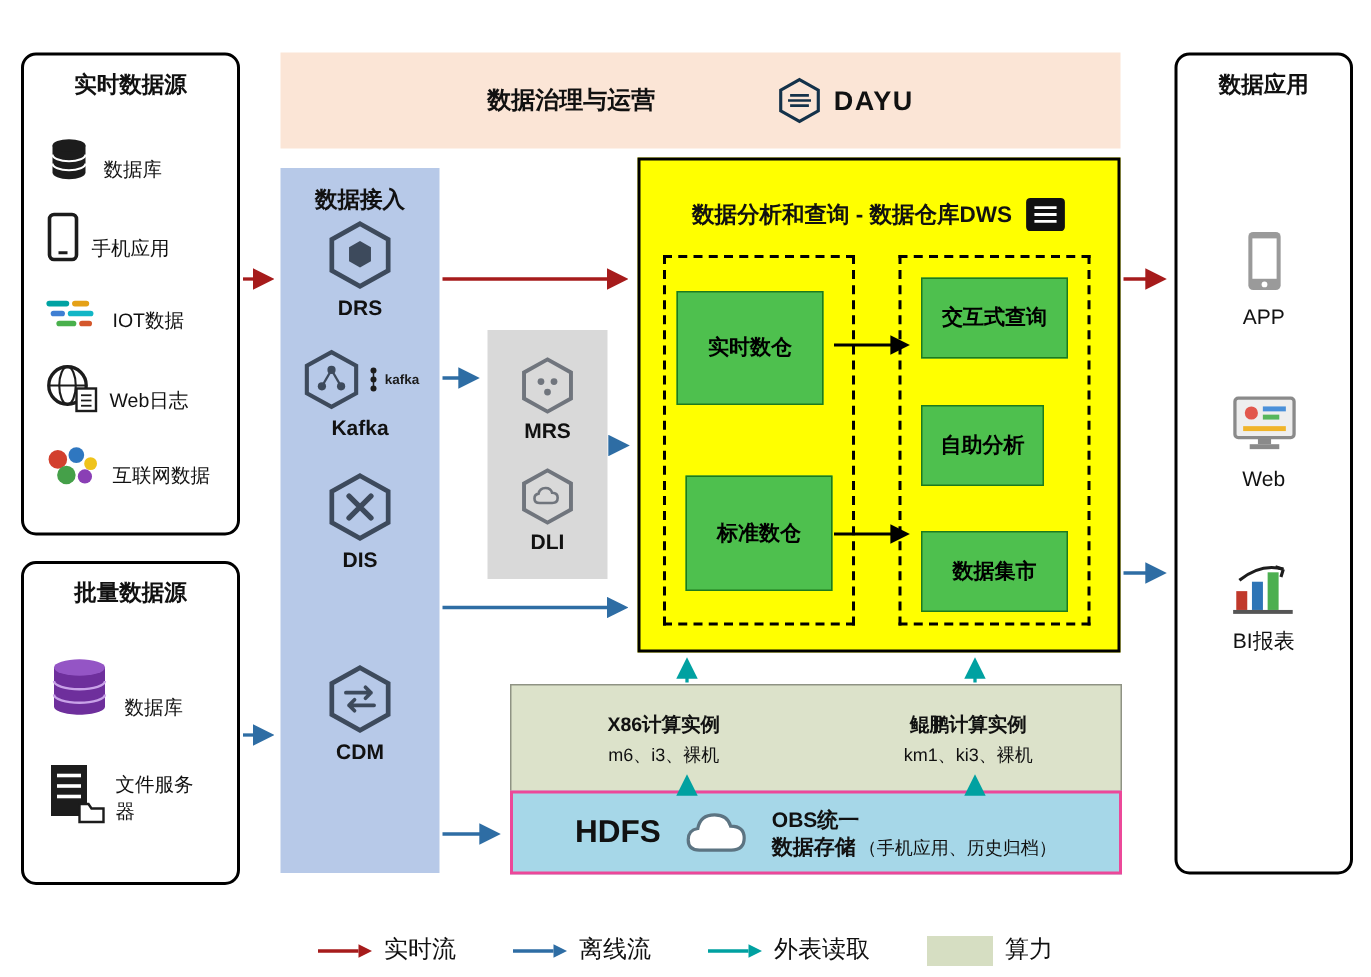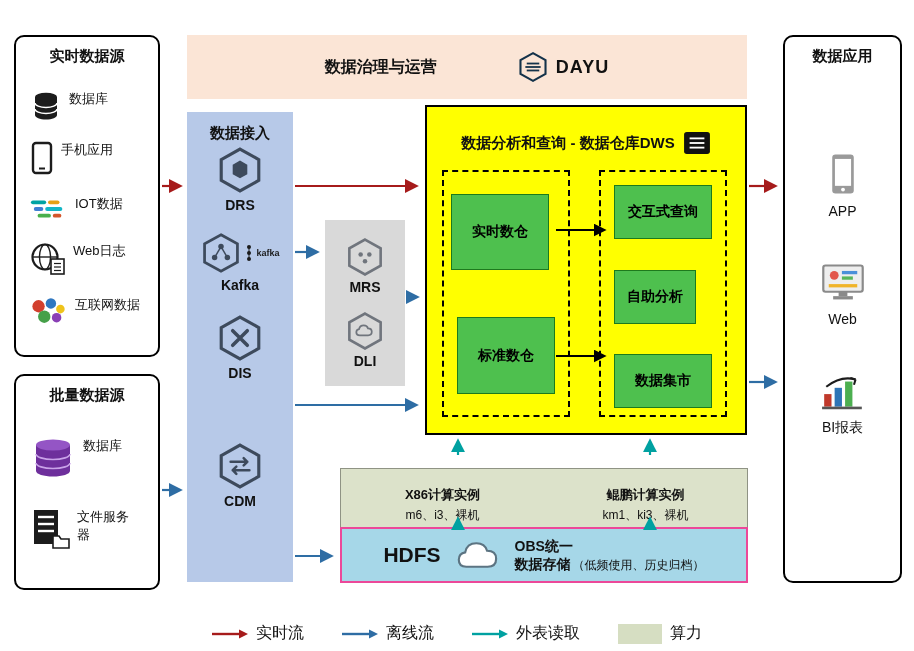--- a/index.html
+++ b/index.html
@@ -4,21 +4,21 @@
 <style>
   * { margin:0; padding:0; box-sizing:border-box; }
   body { background:#ffffff; }
   .canvas { position:relative; width:914px; height:651px; background:#fff;
             font-family:"Liberation Sans","DejaVu Sans",sans-serif; color:#111; overflow:hidden; }
 
   
   .panel { position:absolute; border:2px solid #000; border-radius:10px; background:#fff; display:flex; flex-direction:column; }
   .panel-title { font-size:15px; font-weight:bold; text-align:center; padding-top:10px; }
   .items-col { flex:1; display:flex; flex-direction:column; justify-content:space-evenly; padding:4px 4px 10px; }
-  .src-item { display:flex; align-items:flex-start; gap:7px; padding-left:10px; }
+  .src-item { display:flex; align-items:flex-end; gap:7px; padding-left:10px; }
   .src-item .lbl { font-size:13px; }
   .icon { display:inline-flex; align-items:center; justify-content:center; flex:0 0 auto; }
 
   
   .gov { position:absolute; left:187px; top:35px; width:560px; height:64px; background:#fbe5d6;
          display:flex; align-items:center; justify-content:center; gap:80px; }
   .gov-title { font-size:16px; font-weight:bold;font-family:Liberation Serif, serif; }
   .gov-logo { display:flex; align-items:center; gap:7px; }
   .gov-logo .logo-text { font-size:18px; font-weight:bold; letter-spacing:1px; }
 
@@ -39,21 +39,21 @@
   
   .dws { position:absolute; left:425px; top:105px; width:322px; height:330px; background:#ffff00; border:2px solid #000; }
   .dws-title { display:flex; align-items:center; justify-content:center; gap:8px; padding-top:24px; font-weight:bold; font-size:15px; }
   .dashed { position:absolute; border:2px dashed #000; }
   .dashed-left  { left:15px;  top:63px; width:128px; height:247px; }
   .dashed-right { left:172px; top:63px; width:128px; height:247px; }
   .gbox { position:absolute; background:#4ec04e; border:1px solid #1d7a1d;
           display:flex; align-items:center; justify-content:center; font-weight:bold; font-size:14px; color:#000; }
 
   
-  .compute { position:absolute; left:340px; top:468px; width:408px; height:74px; background:#dce2ca; border:1px solid #8f9384; display:flex; }
+  .compute { position:absolute; left:340px; top:456px; width:408px; height:74px; background:#dce2ca; border:1px solid #8f9384; display:flex; }
   .compute-half { flex:1; display:flex; flex-direction:column; align-items:center; justify-content:center; gap:3px; }
   .compute-title { font-size:13px; font-weight:bold; }
   .compute-sub { font-size:12px; }
   .hdfs { position:absolute; left:340px; top:527px; width:408px; height:56px; background:#a6d7e8; border:2px solid #ec4899;
           display:flex; align-items:center; justify-content:center; gap:14px; }
   .hdfs-name { font-size:21px; font-weight:bold; }
   .obs-col { display:flex; flex-direction:column; line-height:1.3; }
   .obs-bold { font-size:14px; font-weight:bold; }
   .obs-row { display:flex; align-items:baseline; gap:2px; }
   .obs-note { font-size:12px; font-weight:normal; }
@@ -304,21 +304,21 @@
     <span class="hdfs-name">HDFS</span>
     <span class="icon">
       <svg width="46" height="32" viewBox="0 0 42 30">
         <path d="M10 26 q-7 0 -7 -6.5 q0 -6 6 -7 q1.5 -8.5 10.5 -8.5 q8 0 10 7 q8.5 0 8.5 7.5 q0 7.5 -8 7.5 z" fill="#fff" stroke="#5c7482" stroke-width="2"></path>
       </svg>
     </span>
     <span class="obs-col">
       <span class="obs-bold">OBS统一</span>
       <span class="obs-row">
         <span class="obs-bold">数据存储</span>
-        <span class="obs-note">（低频使用、历史归档）</span>
+        <span class="obs-note">（手机应用、历史归档）</span>
       </span>
     </span>
   </div>
 
   <div class="panel" style="left:783px; top:35px; width:119px; height:548px;">
     <div class="panel-title">数据应用</div>
     <div class="app-item" style="top:115px;">
       <span class="icon">
         <svg width="28" height="44" viewBox="0 0 26 40">
           <rect x="3" y="2" width="20" height="36" rx="3" fill="#9a9a9a"></rect>

